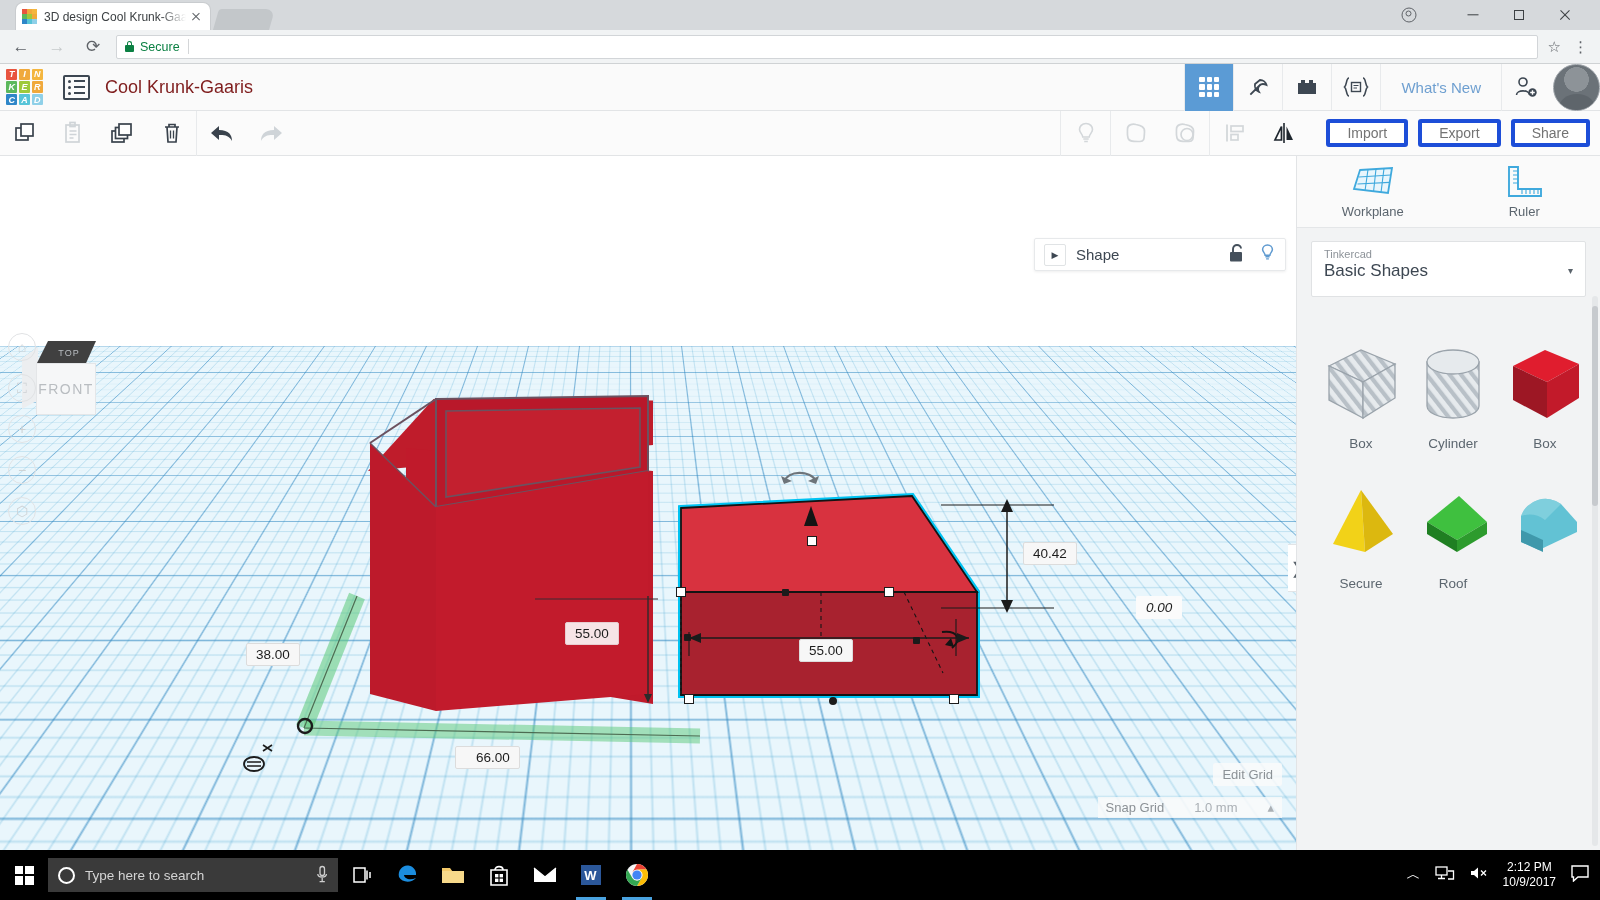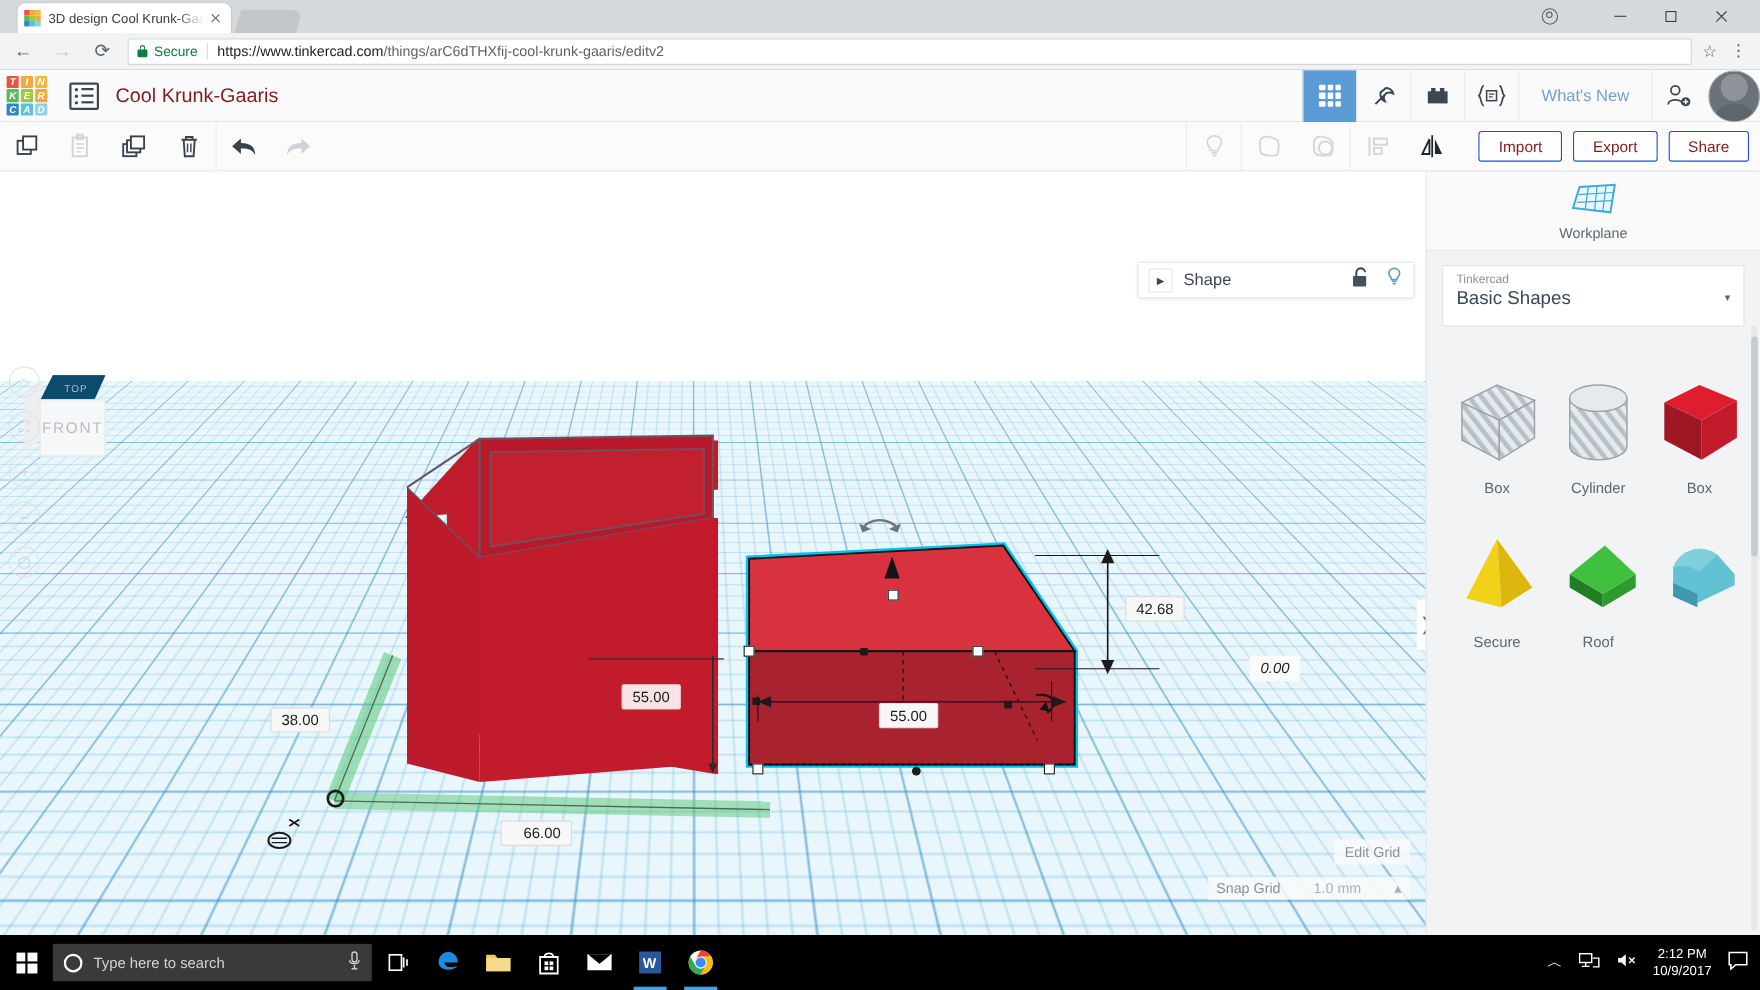--- a/index.html
+++ b/index.html
@@ -143,22 +143,22 @@
     display: flex; align-items: center;
   }
   .tb-btn {
     width: 49px; height: 45px; display:flex; align-items:center; justify-content:center;
     color:#39424c;
   }
   .tb-btn.disabled { color: #cfd4d8; }
   .tb-sep { width:1px; height:45px; background:#e8eaec; }
   .tb-right { margin-left:auto; display:flex; align-items:center; }
   .txt-btn {
-    height: 28px; padding: 0 17px; border: 1px solid #1d4ed8; border-radius: 3px;
-    background:#fff; color:#7f1d1d; font-size: 14px; margin-right: 10px;
+    height: 28px; padding: 0 17px; border: 4px solid #1d4ed8; border-radius: 3px;
+    background:#fff; color:#737373; font-size: 14px; margin-right: 10px;
     display:flex; align-items:center;
   }
 
   
   .viewport {
     position:absolute; top: 92px; left:0; width: 1296px; height: 694px;
     background:#fff; overflow:hidden;
   }
   .wp-plane {
     position:absolute; left:-120px; top:190px; width:1500px; height:560px;
@@ -190,21 +190,21 @@
 
   .dim-label {
     position:absolute; background:#f7f7f7; border:1px solid #dcdcdc; border-radius:2px;
     font-size:13.5px; color:#1d1d1d; padding:3px 9px; white-space:nowrap;
   }
   .dim-label.pink { background:#f6e4e6; border-color:#e7cdd0; }
   .dim-label.plain { background:#fbfbfb; border-color:transparent; }
 
   .navcube { position:absolute; left:22px; top:185px; width:80px; height:78px; }
   .navcube .cb-top {
-    position:absolute; left:14px; top:0; width:60px; height:24px; background:#0c4a6e;
+    position:absolute; left:14px; top:0; width:60px; height:24px; background:#404040;
     clip-path: polygon(20% 0%, 100% 0%, 82% 100%, 0% 100%);
     border:0; color:#b9bdc1; font-size:9px; letter-spacing:1px;
     display:flex; align-items:center; justify-content:center; padding-left:6px;
   }
   .navcube .cb-front {
     position:absolute; left:14px; top:22px; width:60px; height:52px; background:#f6f7f8;
     border:1px solid #e4e6e8; color:#b9bdc1; font-size:14px; letter-spacing:1.5px;
     display:flex; align-items:center; justify-content:center;
   }
   .navcube .cb-side {
@@ -335,21 +335,20 @@
     <div class="nav-btn">←</div>
     <div class="nav-btn dim">→</div>
     <div class="nav-btn">⟳</div>
     <div class="omnibox">
       <span class="lock-ico">
           <span class="shackle"></span>
           <span class="body"></span>
         </span>
       <span class="secure-txt">Secure</span>
       <span class="omni-div"></span>
-      <span class="url"><b>https://www.tinkercad.com</b><span>/things/arC6dTHXfij-cool-krunk-gaaris/editv2</span></span>
     </div>
     <div class="star">☆</div>
     <div class="kebab">⋮</div>
   </div>
 
   <div class="app">
 
     <div class="tc-header">
       <div class="tc-logo">
         <i style="background:#e8543f">T</i>
@@ -578,21 +577,21 @@
         <path d="M689 482 l12 -5 v10 Z" fill="#1b1b1b"></path>
           <path d="M969 482 l-12 -5 v10 Z" fill="#1b1b1b"></path>
 
         <path d="M941 349 L1054 349 M941 452 L1054 452" stroke="#1b1b1b" stroke-width="1"></path>
         <path d="M1007 348 L1007 452" stroke="#1b1b1b" stroke-width="1.5"></path>
         <path d="M1007 343 l-6 13 h12 Z" fill="#1b1b1b"></path>
           <path d="M1007 457 l-6 -13 h12 Z" fill="#1b1b1b"></path>
       </svg>
 
       <div class="dim-label pink" style="left:565px;top:466px;">55.00</div>
-      <div class="dim-label" style="left:1023px;top:386px;">42.68</div>
+      <div class="dim-label" style="left:1023px;top:386px;">40.42</div>
       <div class="dim-label plain" style="left:1136px;top:440px;font-style:italic;">0.00</div>
       <div class="dim-label" style="left:799px;top:483px;">55.00</div>
       <div class="dim-label" style="left:246px;top:487px;">38.00</div>
       <div class="dim-label" style="left:455px;top:590px;padding-left:20px;">66.00</div>
 
       <div class="navcube">
         <div class="cb-side"></div>
         <div class="cb-top">TOP</div>
         <div class="cb-front">FRONT</div>
       </div>
@@ -631,20 +630,28 @@
 
     <div class="sidebar">
       <div class="sb-tools">
         <div class="sb-tool">
           <svg width="46" height="34" viewBox="0 0 46 34">
             <path d="M10 5 L42 3 L38 28 L4 24 Z" fill="#e9f6fc" stroke="#3fa9dd" stroke-width="1.8"></path>
             <path d="M18 4.4 L15 26 M26 3.9 L23.5 27 M34 3.4 L31 27.6" stroke="#3fa9dd" stroke-width="1.1"></path>
             <path d="M8.8 12 L40.8 10 M7.5 19 L39.5 17.4" stroke="#3fa9dd" stroke-width="1.1"></path>
           </svg>
           <span class="lbl">Workplane</span>
+        </div>
+        <div class="sb-tool">
+          <svg width="42" height="34" viewBox="0 0 42 34">
+            <path d="M6 2 L15 2 L15 24 L38 24 L38 31 L6 31 Z" fill="none" stroke="#3fa9dd" stroke-width="1.9"></path>
+            <path d="M15 6h-5M15 10h-5M15 14h-5M15 18h-5" stroke="#3fa9dd" stroke-width="1.1"></path>
+            <path d="M19 24v5M23 24v5M27 24v5M31 24v5M35 24v5" stroke="#3fa9dd" stroke-width="1.1"></path>
+          </svg>
+          <span class="lbl">Ruler</span>
         </div>
       </div>
 
       <div class="sb-select">
         <div class="k">Tinkercad</div>
         <div class="v">Basic Shapes</div>
         <div class="sb-caret">▾</div>
       </div>
 
       <div class="shapes-grid">

